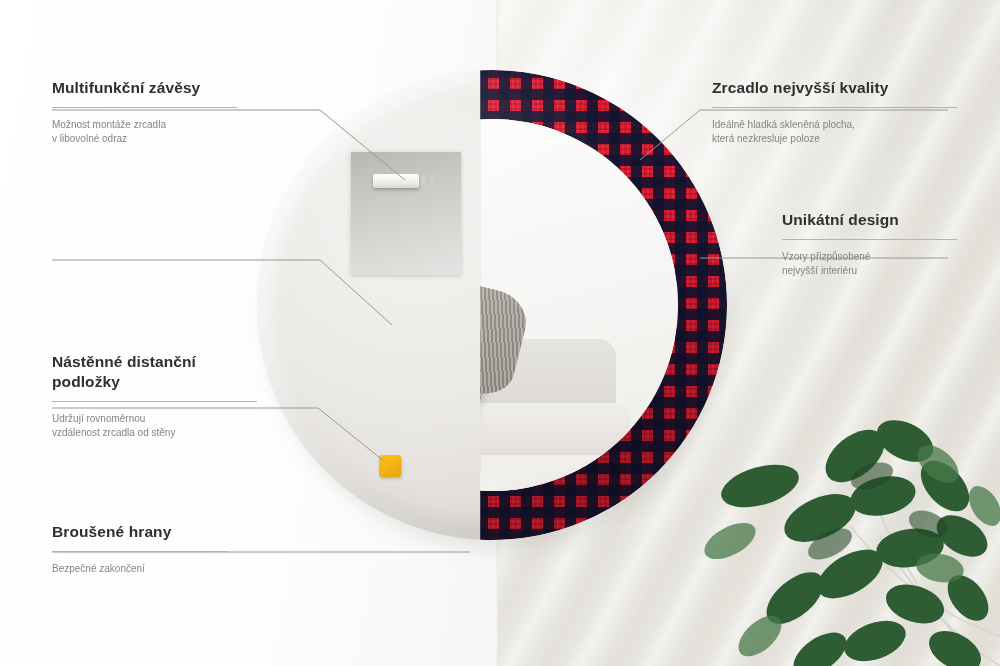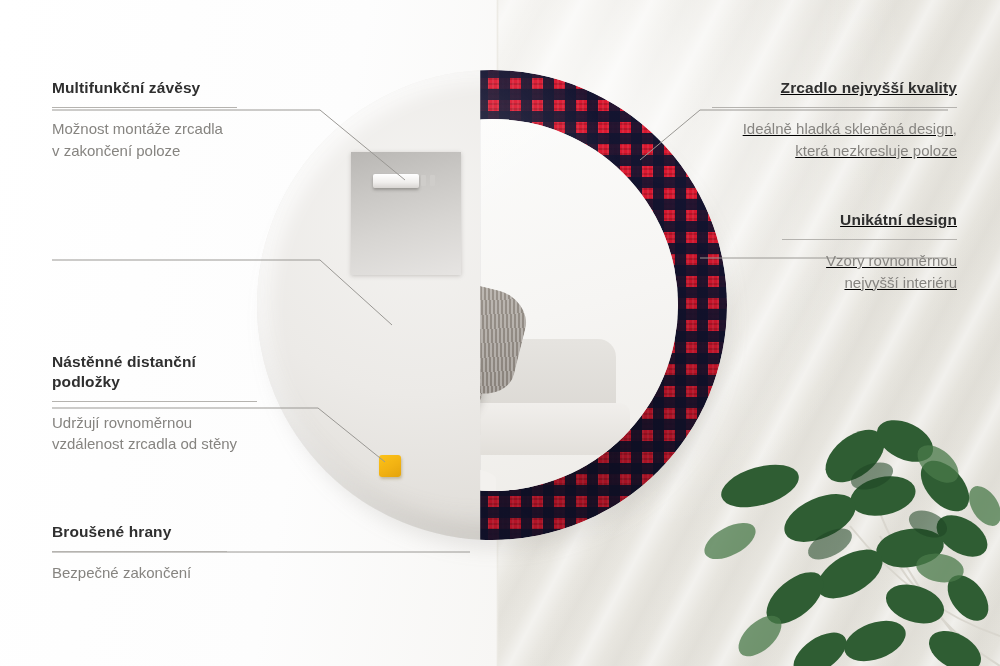--- a/index.html
+++ b/index.html
@@ -259,31 +259,31 @@
   .callout { position: absolute; }
   .callout h3 {
     font-size: 15.5px;
     font-weight: bold;
     color: #2f2f2f;
     letter-spacing: .1px;
     line-height: 1.28;
     margin-bottom: 9px;
   }
   .callout p {
-    font-size: 15px;
+    font-size: 10px;
     font-weight: 400;
     color: #868480;
     line-height: 1.45;
     margin-top: 10px;
   }
   .callout .rule-h {
     width: 100%; height: 1px;
     background: #b5b3af;
   }
-  .callout.right { text-align: right; text-decoration: underline; }
+  .callout.right { text-align: left; }
 
   #c-hangers   { left: 52px;  top: 78px;  width: 185px; }
   #c-foil      { left: 52px;  top: 228px; width: 185px; }
   #c-spacers   { left: 52px;  top: 352px; width: 205px; }
   #c-edges     { left: 52px;  top: 522px; width: 175px; }
   #c-quality   { right: 43px; top: 78px;  width: 245px; }
   #c-design    { right: 43px; top: 210px; width: 175px; }
 
   
   #plant { position: absolute; right: 0; bottom: 0; width: 300px; height: 330px; }
@@ -348,21 +348,21 @@
     <path d="M52 552 H470"></path>
     <path d="M948 110 H700 L640 160"></path>
     <path d="M948 258 H700"></path>
   </svg>
 
   <div class="callout" id="c-hangers">
     <h3>Multifunkční závěsy</h3>
     <div class="rule-h"></div>
     <p>
       <span>Možnost montáže zrcadla</span><br>
-      <span>v zakončení poloze</span>
+      <span>v libovolné odraz</span>
     </p>
   </div>
 
 
   <div class="callout" id="c-edges">
     <h3>Broušené hrany</h3>
     <div class="rule-h"></div>
     <p>Bezpečné zakončení</p>
   </div>
 
@@ -375,30 +375,30 @@
     <p>
       <span>Udržují rovnoměrnou</span><br>
       <span>vzdálenost zrcadla od stěny</span>
     </p>
   </div>
 
   <div class="callout right" id="c-quality">
     <h3>Zrcadlo nejvyšší kvality</h3>
     <div class="rule-h"></div>
     <p>
-      <span>Ideálně hladká skleněná design,</span><br>
+      <span>Ideálně hladká skleněná plocha,</span><br>
       <span>která nezkresluje poloze</span>
     </p>
   </div>
 
   <div class="callout right" id="c-design">
     <h3>Unikátní design</h3>
     <div class="rule-h"></div>
     <p>
-      <span>Vzory rovnoměrnou</span><br>
+      <span>Vzory přizpůsobené</span><br>
       <span>nejvyšší interiéru</span>
     </p>
   </div>
 
   <div id="plant">
     <svg viewBox="0 0 300 330" aria-hidden="true">
       <g stroke="#d9d6ce" stroke-width="2" fill="none">
         <path d="M300 330 C250 300 210 250 180 200"></path>
         <path d="M300 300 C240 280 190 240 150 190"></path>
         <path d="M280 330 C230 270 200 230 175 165"></path>

